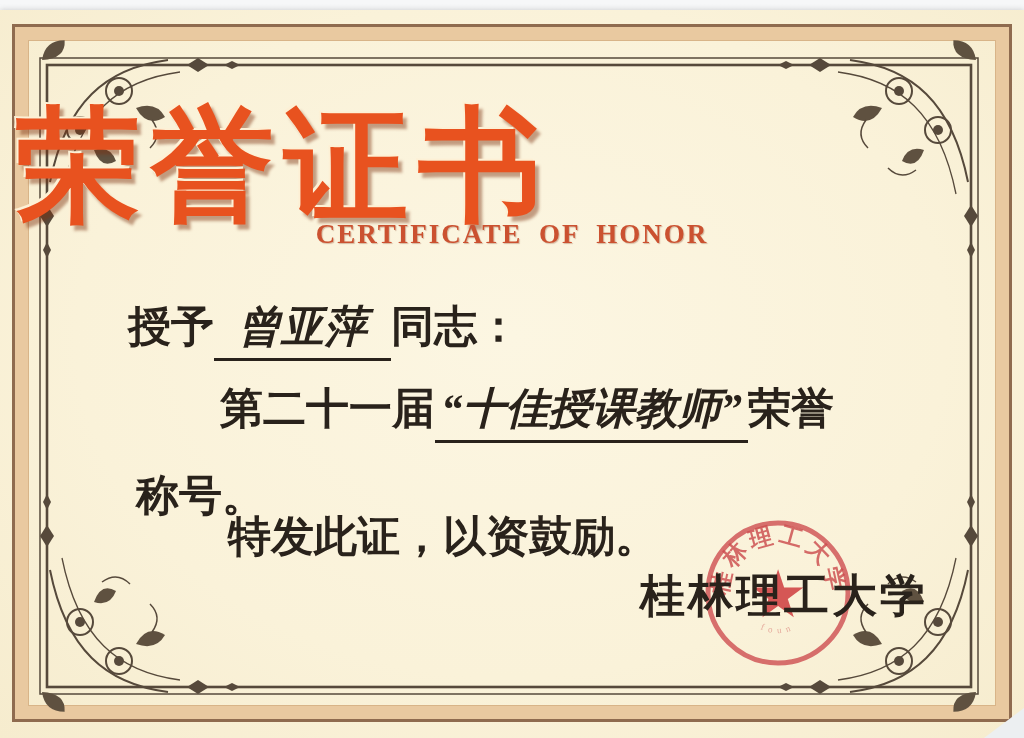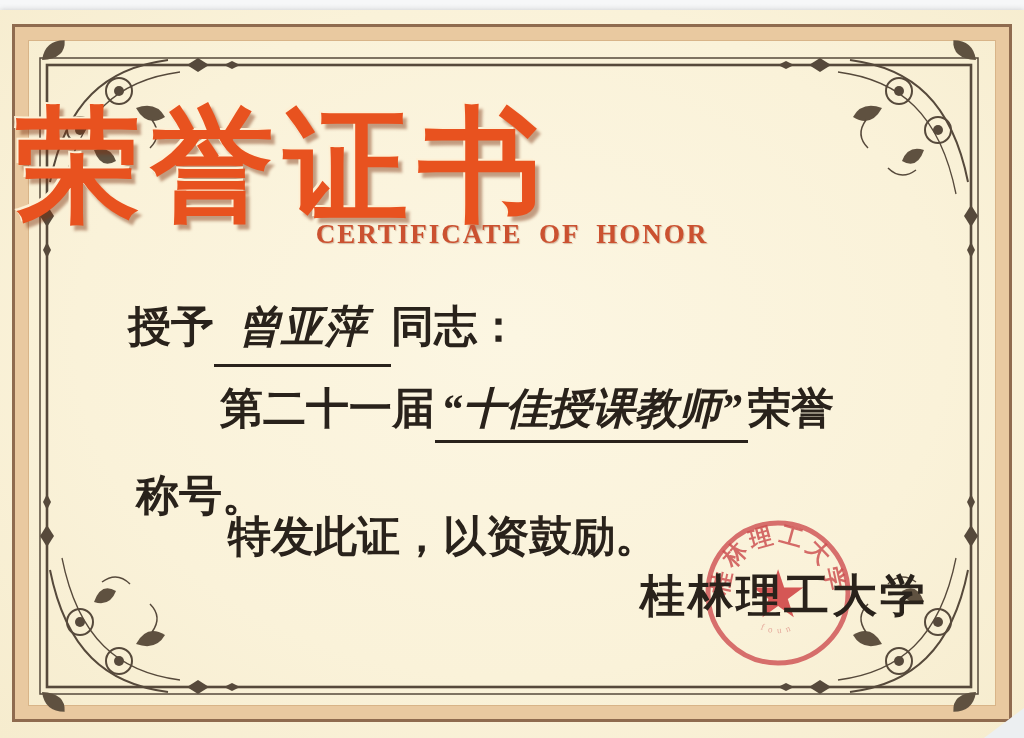--- a/index.html
+++ b/index.html
@@ -46,21 +46,21 @@
   }
   .body-line { font-size:43px; font-weight:700; }
   .l-recipient { top:288px; left:128px; }
   .l-award     { top:370px; left:220px; }
   .l-wrap      { top:457px; left:128px;margin-left:8px; }
   .l-closing   { top:498px; left:228px; }
   .l-issuer    { top:556px; left:640px; font-size:45px; letter-spacing:3px; }
   .l-date      { top:608px; left:648px; font-size:42px; letter-spacing:2px; }
   .fill-underline {
     display:inline-block; border-bottom:3px solid #29221b;
-    padding:0 24px 8px 24px; font-style:italic; font-weight:700;
+    padding:0 24px 2px 24px; font-style:italic; font-weight:700;
   }
   .award-underline {
     display:inline-block; border-bottom:3px solid #29221b;
     padding:0 6px 2px 6px; font-style:italic; font-weight:700;
   }
   
   .seal { position:absolute; left:703px; top:508px; width:150px; height:150px; z-index:1; opacity:.92; }
 </style>
 </head>
 <body>

